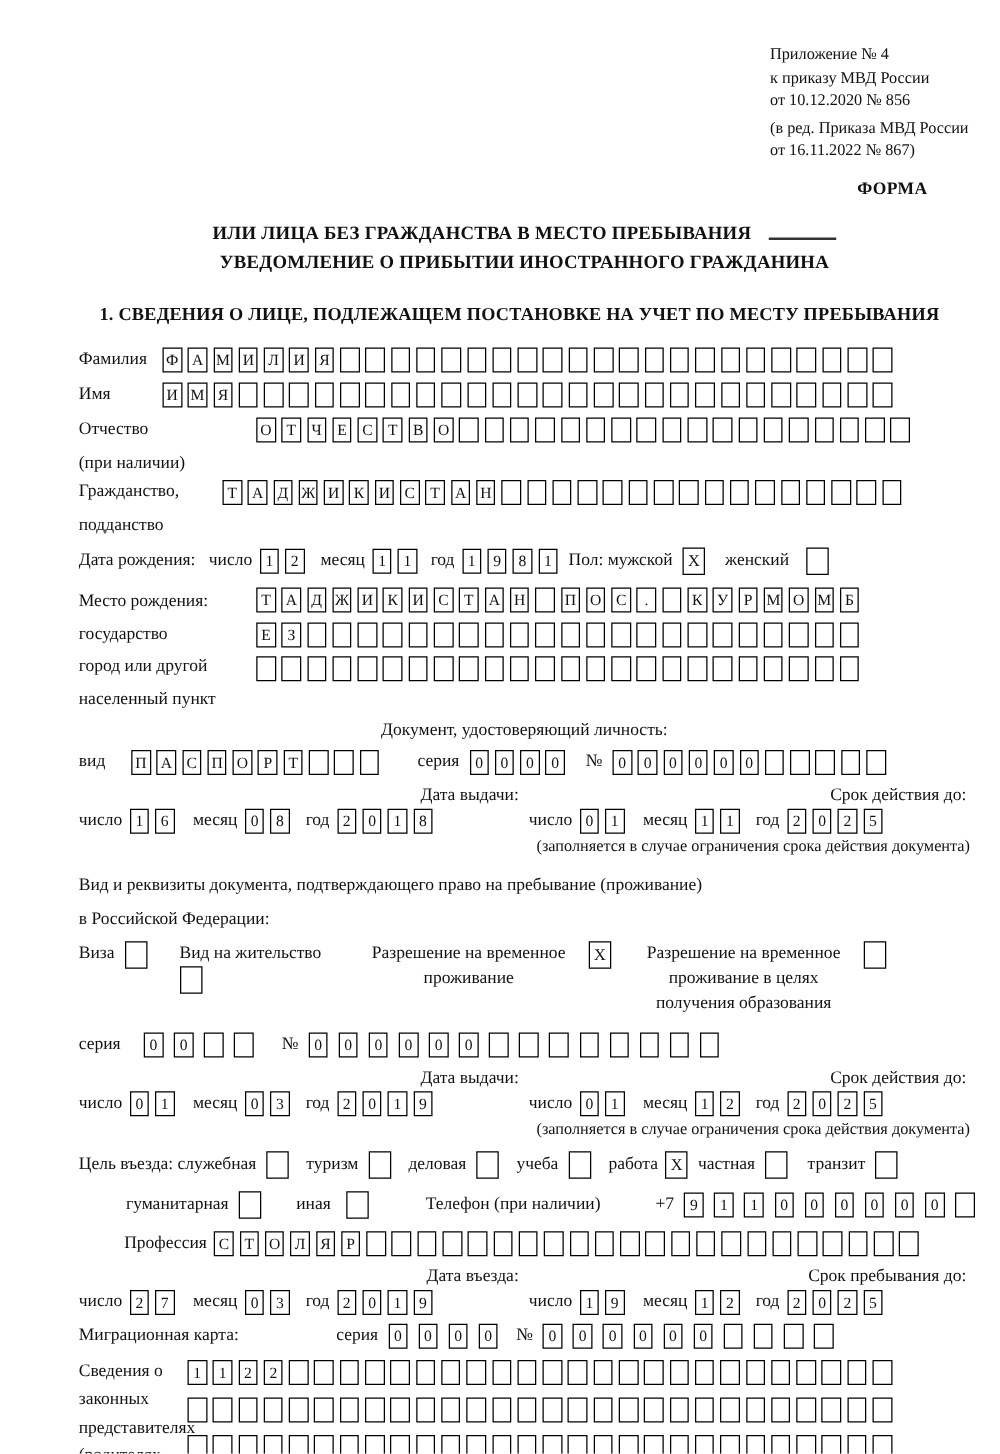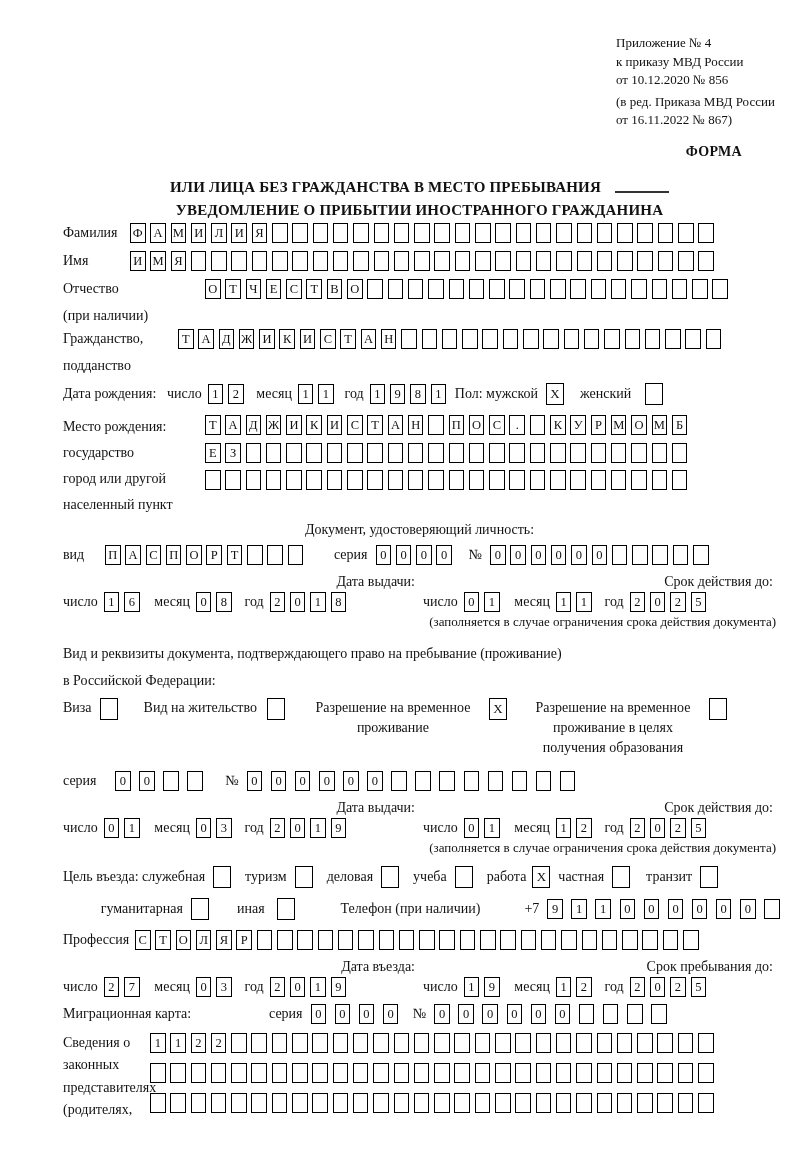--- a/index.html
+++ b/index.html
@@ -60,20 +60,21 @@
 
   <div class="forma">ФОРМА</div>
 
   <div class="title">
     <div>
       <span>ИЛИ ЛИЦА БЕЗ ГРАЖДАНСТВА В МЕСТО ПРЕБЫВАНИЯ</span><span class="blank"></span>
     </div>
     <div>УВЕДОМЛЕНИЕ О ПРИБЫТИИ ИНОСТРАННОГО ГРАЖДАНИНА</div>
   </div>
 
+  <div class="sect">1. СВЕДЕНИЯ О ЛИЦЕ, ПОДЛЕЖАЩЕМ ПОСТАНОВКЕ НА УЧЕТ ПО МЕСТУ ПРЕБЫВАНИЯ</div>
 
   <div class="frow">
     <span class="t" style="width:67px;">Фамилия</span>
     <span class="bg">
         <span class="box">Ф</span>
         <span class="box">А</span>
         <span class="box">М</span>
         <span class="box">И</span>
         <span class="box">Л</span>
         <span class="box">И</span>
@@ -423,21 +424,21 @@
   <div class="para">Вид и реквизиты документа, подтверждающего право на пребывание (проживание)</div>
   <div class="para">в Российской Федерации:</div>
 
   <div class="opts">
     <div class="opt">
       <span class="olab mr8">Виза</span>
       <span class="bg cb">
           <span class="box"></span>
         </span>
     </div>
-    <div class="opt" style="margin-left:26px;">
+    <div class="opt" style="margin-left:26px;flex-direction:column;">
       <span class="olab" style="margin-right:10px;">Вид на жительство</span>
       <span class="bg cb">
           <span class="box"></span>
         </span>
     </div>
     <div class="opt" style="margin-left:22px;">
       <span class="olab" style="width:172px;margin-right:10px;">
         <span>Разрешение на временное</span><br>
         <span>проживание</span>
       </span>
@@ -581,21 +582,21 @@
         <span class="box">0</span>
         <span class="box">0</span>
         <span class="box">0</span>
         <span class="box">0</span>
         <span class="box">0</span>
         <span class="box">0</span>
         <span class="box"></span>
       </span>
   </div>
 
-  <div class="frow" style="margin-bottom:7px;">
+  <div class="frow" style="margin-bottom:7px;justify-content:center;">
     <span class="t" style="width:72px;">Профессия</span>
     <span class="bg">
         <span class="box">С</span>
         <span class="box">Т</span>
         <span class="box">О</span>
         <span class="box">Л</span>
         <span class="box">Я</span>
         <span class="box">Р</span>
         <span class="box"></span>
         <span class="box"></span>

